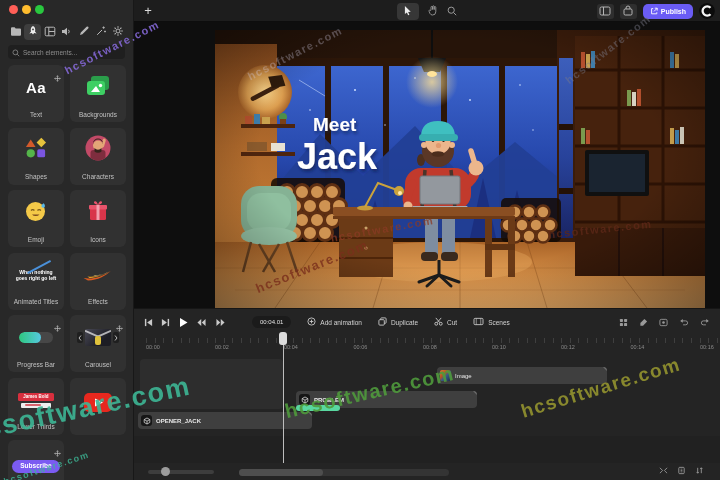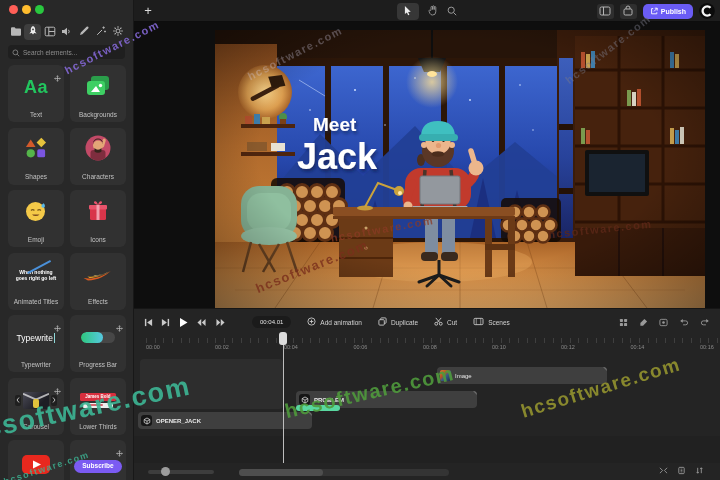--- a/index.html
+++ b/index.html
@@ -19,21 +19,21 @@
   .ibtn { width:17px; height:16px; display:flex; align-items:center; justify-content:center; border-radius:4px; }
   .ibtn.active { background:#3e3e3e; }
   .search { position:absolute; top:45px; left:8px; right:8px; height:14px; background:#1f1f1f; border-radius:4px; display:flex; align-items:center; padding:0 4px; gap:3px; }
   .search input { background:transparent; border:none; outline:none; color:#bbb; font-size:6.5px; width:100%; font-family:inherit; padding:0; }
   .search input::placeholder { color:#8d8d8d; }
   .tiles { position:absolute; top:65px; left:8px; display:grid; grid-template-columns:56px 56px; gap:5.5px 6px; }
   .tile { position:relative; width:56px; height:57px; background:#313131; border-radius:6px; }
   .tile .preview { position:absolute; top:0; left:0; right:0; bottom:12px; display:flex; align-items:center; justify-content:center; }
   .tile .tlabel { position:absolute; bottom:4px; left:0; right:0; text-align:center; font-size:6.5px; color:#c2c2c2; line-height:1; white-space:nowrap; }
   .tile .move { position:absolute; top:3px; right:3px; opacity:.85; }
-  .aa { font-size:18px; font-weight:bold; color:#22c55e; letter-spacing:.5px; }
+  .aa { font-size:15px; font-weight:bold; color:#ffffff; letter-spacing:.5px; }
   .at-text { width:46px; font-size:5px; font-weight:bold; color:#fff; text-align:center; line-height:1.2; position:relative; }
   .at-slash { position:absolute; width:26px; height:1.5px; background:#4a90d9; transform:rotate(-28deg); left:18px; top:13px; }
   .type-preview { display:flex; align-items:center; }
   .type-preview .tp-text { font-size:8.5px; color:#fff; }
   .type-caret { width:1.5px; height:10px; background:#8fd8d8; margin-left:1px; }
   .pb-track { width:34px; height:11px; border-radius:6px; background:#474747; position:relative; overflow:hidden; }
   .pb-fill { position:absolute; left:0; top:0; width:22px; height:11px; border-radius:6px; background:linear-gradient(90deg,#2ec77e,#56c8e0); }
   .carousel-prev { display:flex; align-items:center; gap:2px; }
   .car-img { width:26px; height:17px; border-radius:2px; background:linear-gradient(135deg,#4a4a56 0%,#1d1d24 70%); position:relative; overflow:hidden; }
   .car-img .beam { position:absolute; width:18px; height:2px; background:rgba(255,255,255,.65); }
@@ -256,32 +256,20 @@
                 <g transform="rotate(-8 17 10)">
                   <path d="M2,13 C10,15.5 20,15 30,9.5 C24,14 16,17 6,16 Z" fill="#e85d1f" opacity="0.92"></path>
                   <path d="M6,12 C14,14 22,13 29,10 C23,12.5 15,14.5 8,13.8 Z" fill="#f6a623"></path>
                   <path d="M12,11.5 C18,12.5 24,12 28,10.2 C23,11.8 18,12.6 13.5,12.2 Z" fill="#ffe28a"></path>
                 </g>
               </svg></span>
           </div>
         <div class="tlabel">Effects</div>
       </div>
 
-      <div class="tile">
-        <span class="move"><svg width="7" height="7" viewBox="0 0 10 10" stroke="#d5d5d5" fill="none">
-              <path d="M5,1 V9 M1,5 H9 M5,1 L3.8,2.2 M5,1 L6.2,2.2 M5,9 L3.8,7.8 M5,9 L6.2,7.8 M1,5 L2.2,3.8 M1,5 L2.2,6.2 M9,5 L7.8,3.8 M9,5 L7.8,6.2"></path>
-            </svg></span>
-        <div class="preview">
-            <div class="type-preview">
-              <span class="tp-text">Typewrite</span>
-              <span class="type-caret"></span>
-            </div>
-          </div>
-        <div class="tlabel">Typewriter</div>
-      </div>
 
       <div class="tile">
         <span class="move"><svg width="7" height="7" viewBox="0 0 10 10" stroke="#d5d5d5" fill="none">
               <path d="M5,1 V9 M1,5 H9 M5,1 L3.8,2.2 M5,1 L6.2,2.2 M5,9 L3.8,7.8 M5,9 L6.2,7.8 M1,5 L2.2,3.8 M1,5 L2.2,6.2 M9,5 L7.8,3.8 M9,5 L7.8,6.2"></path>
             </svg></span>
         <div class="preview">
             <div class="pb-track">
               <div class="pb-fill"></div>
             </div>
           </div>

